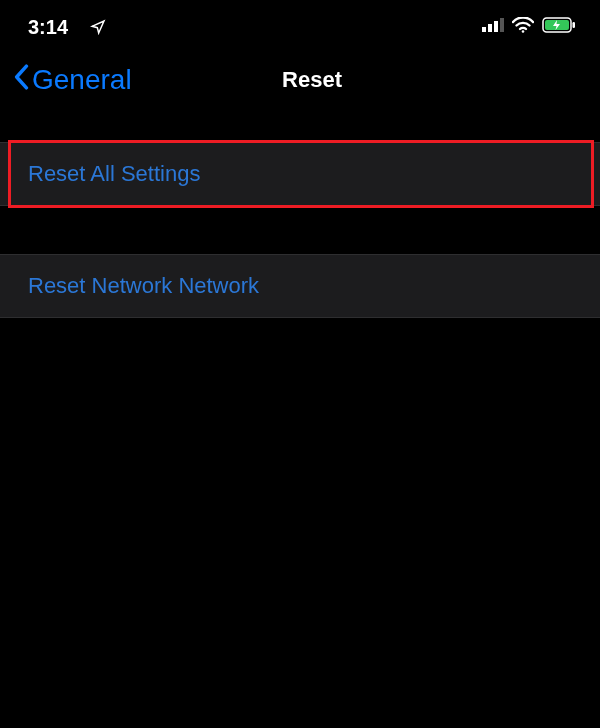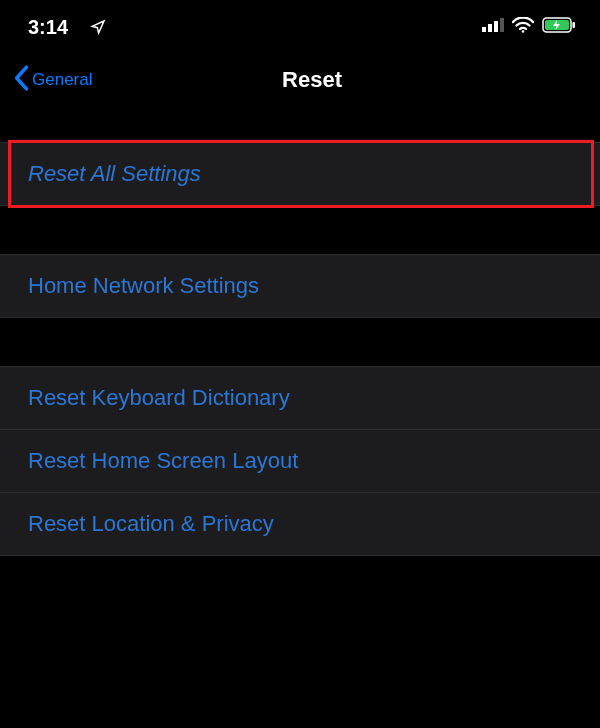--- a/index.html
+++ b/index.html
@@ -46,21 +46,21 @@
       align-items: center;
       position: relative;
       height: 60px;
       padding: 0 12px;
     }
     .back-button {
       display: flex;
       align-items: center;
       gap: 2px;
       color: #0a7aff;
-      font-size: 17px;
+      font-size: 28px;
       background: none;
       border: none;
       cursor: pointer;
       font-family: inherit;
     }
     .nav-title {
       position: absolute;
       left: 50%;
       transform: translateX(-50%);
       font-size: 22px;
@@ -88,21 +88,20 @@
     }
     .row:first-child {
       border-top: none;
     }
     .group {
       border-top: 0.5px solid #2e2e30;
       border-bottom: 0.5px solid #2e2e30;
     }
     .highlighted {
       position: relative;
-      font-style: italic;
     }
     .highlight-box {
       position: absolute;
       left: 8px;
       right: 6px;
       top: -3px;
       bottom: -3px;
       border: 3px solid #ed1c24;
       pointer-events: none;
       z-index: 10;
@@ -166,31 +165,20 @@
     <div class="row highlighted">
       <span>Reset All Settings</span>
       <div class="highlight-box"></div>
     </div>
   </div>
 
   <div class="group-spacer"></div>
 
   <div class="group">
     <div class="row">
-      <span>Home Network Settings</span>
+      <span>Reset Network Network</span>
     </div>
   </div>
 
   <div class="group-spacer"></div>
 
-  <div class="group">
-    <div class="row">
-      <span>Reset Keyboard Dictionary</span>
-    </div>
-    <div class="row">
-      <span>Reset Home Screen Layout</span>
-    </div>
-    <div class="row">
-      <span>Reset Location &amp; Privacy</span>
-    </div>
-  </div>
 
 </div>
 
 </body></html>

